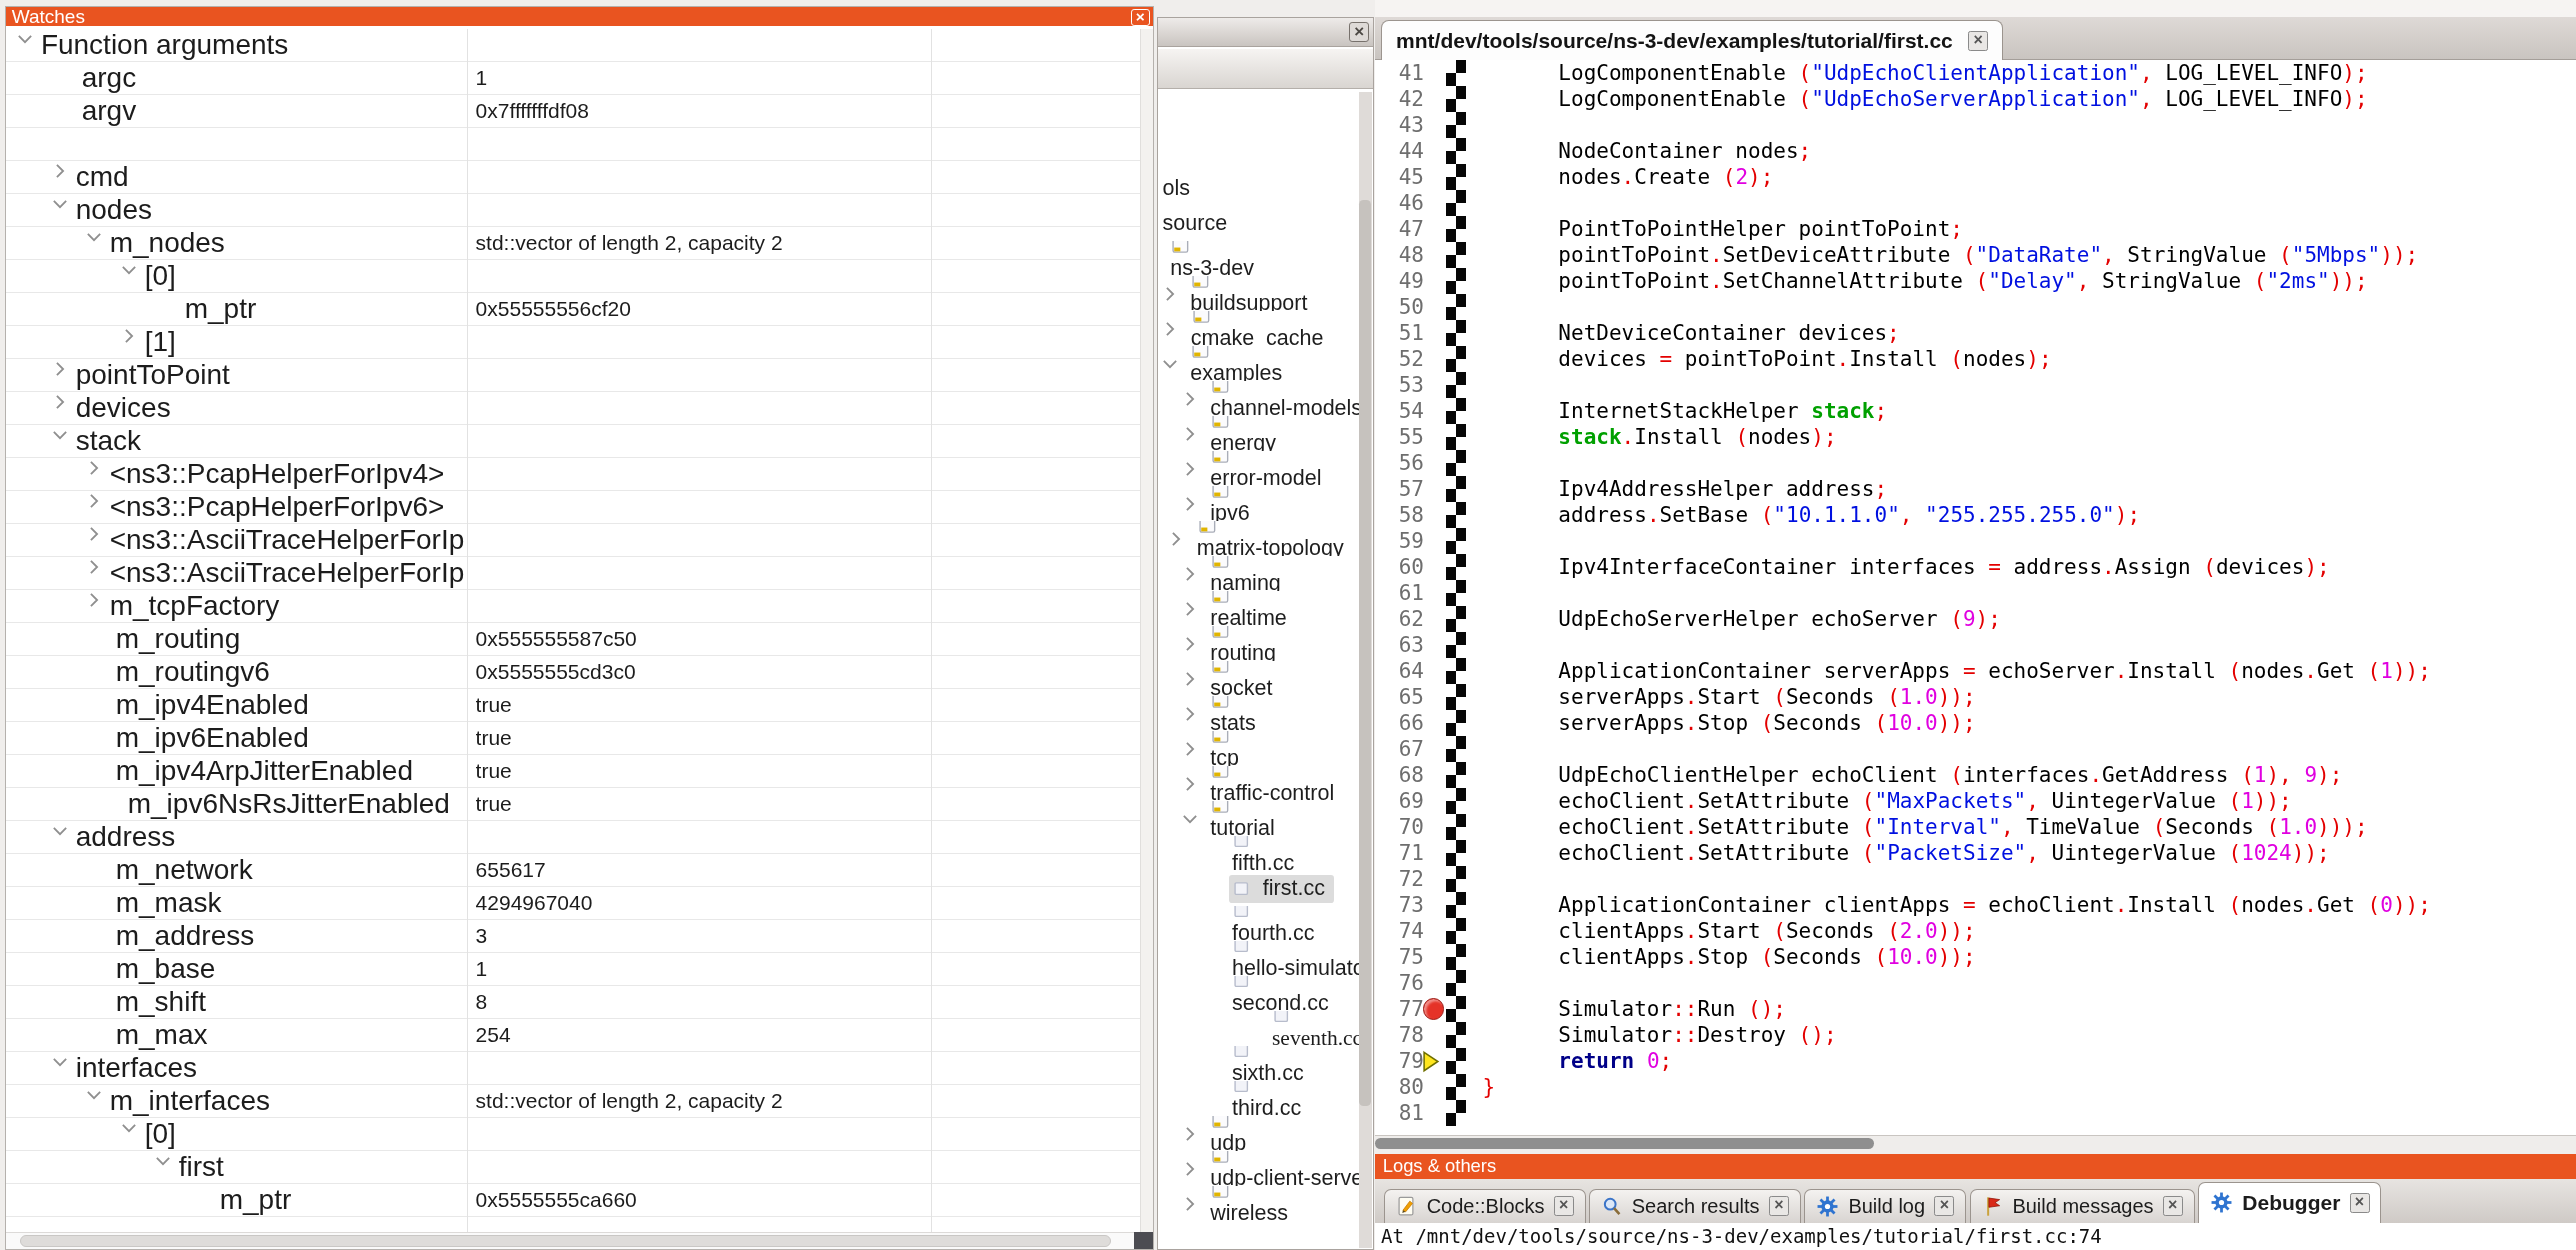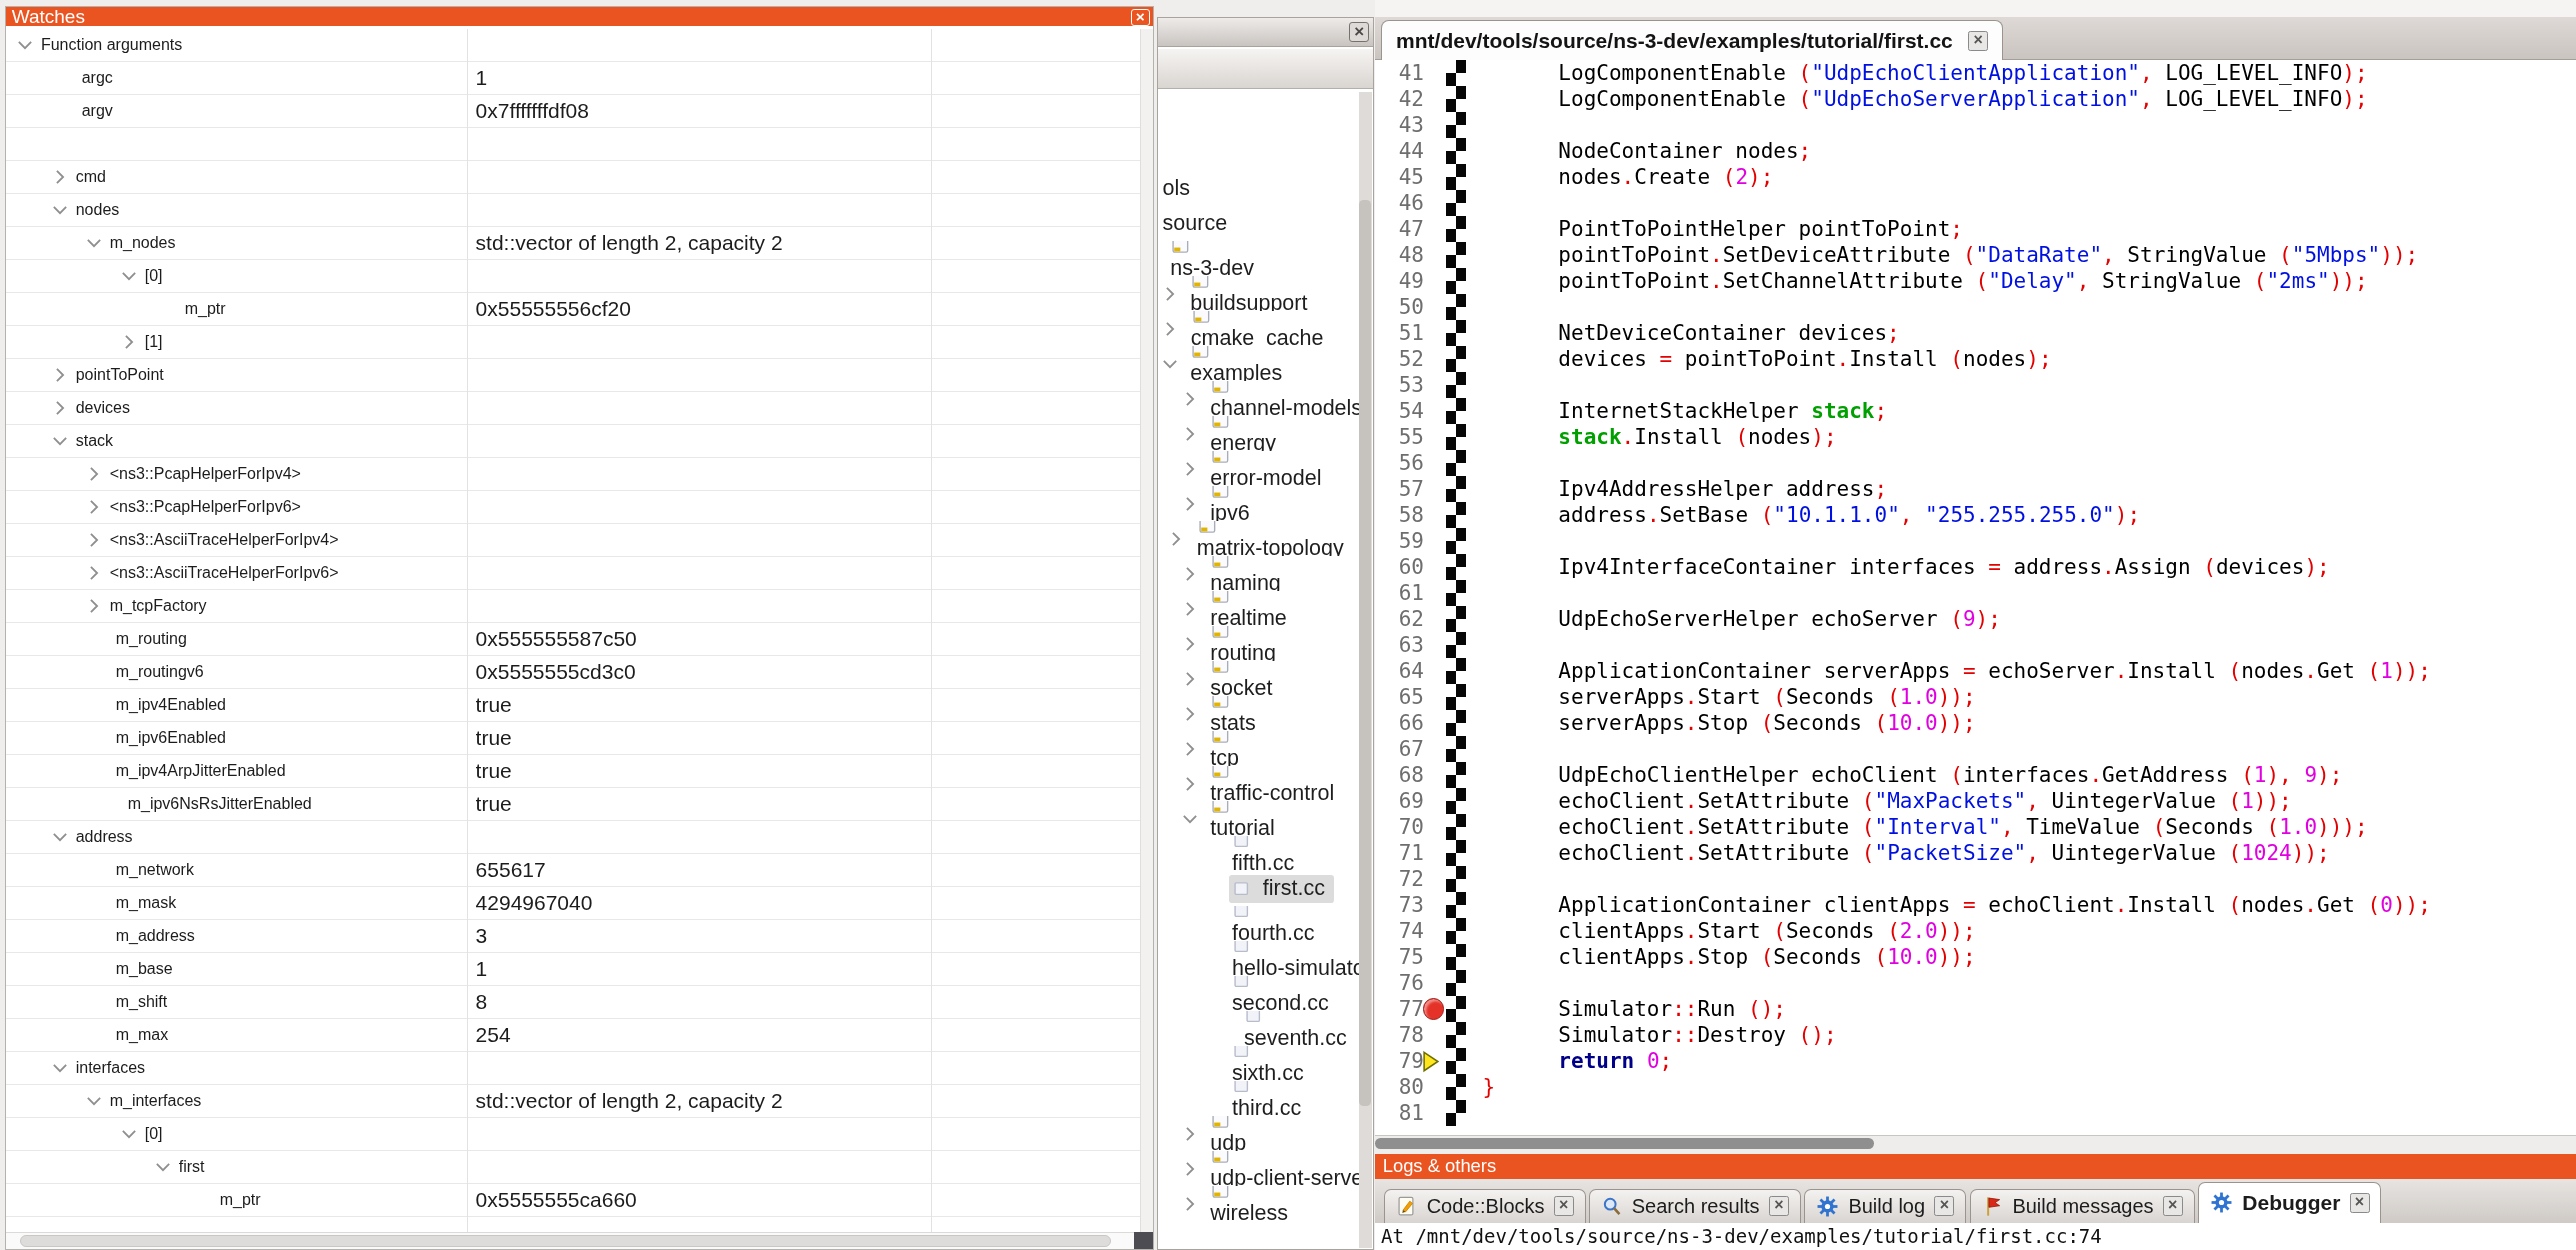--- a/index.html
+++ b/index.html
@@ -12,21 +12,21 @@
   .watches-title { position:absolute; left:0; top:0; right:0; height:19px;
     background:#e95420; color:#fff; font-size:19px; line-height:20px; padding-left:6.1px; }
   .watches-close { position:absolute; right:3.1px; top:2.3px; width:18.4px; height:17px;
     border:1.5px solid #fff; border-radius:3.1px; color:#fff; font-size:15.4px; font-weight:bold;
     text-align:center; line-height:14px; }
   .watch-rows { position:absolute; left:0; top:21.5px; right:12.3px; bottom:17px; overflow:hidden;
     background:#fff; }
   .watch-gutter { position:absolute; left:0; top:21.5px; width:17px; bottom:17px; background:#eceae8; }
   .wrow { position:relative; height:33px; border-bottom:0.8px solid #e8e8e8; }
   .wname { position:absolute; left:0; top:0; bottom:0; right:676px; display:flex;
-    align-items:center; gap:6.1px; font-size:16px; color:#1c1c1c; white-space:nowrap; overflow:hidden; }
+    gap:6.1px; font-size:28px; color:#1c1c1c; white-space:nowrap; overflow:hidden; }
   .wval { position:absolute; left:470px; top:0; bottom:0; width:445px; display:flex;
     align-items:center; font-size:21px; color:#1c1c1c; white-space:nowrap; overflow:hidden; }
   .wcol-sep { position:absolute; top:21.5px; bottom:17px; width:0.8px; background:#e2e2e2; }
   .watch-hscroll { position:absolute; left:0; right:0; bottom:0; height:17px; background:#fafafa;
     border-top:0.8px solid #dcdad8; }
   .watch-hthumb { position:absolute; left:14px; top:2.3px; width:1091px; height:11.5px;
     background:#dedcda; border:0.8px solid #c9c7c5; border-radius:6.1px; }
   .watch-corner { position:absolute; right:0; bottom:0; width:18.4px; height:17px; background:#4c4c52; }
   .watch-vtrack { position:absolute; right:0; top:21.5px; width:12.3px; bottom:17px; background:#f3f1ef;
     border-left:0.8px solid #e0dedc; }
@@ -664,21 +664,21 @@
       <div class="trow" style="padding-left: 74px;">
         <span><span><svg width="20" height="20" viewBox="0 0 26 26">
               <rect x="4" y="5" width="16" height="15" rx="1.5" fill="#f2f3f8" stroke="#b7bccb" stroke-width="1.8"></rect>
             </svg></span><span>hello-simulator.cc</span></span>
       </div>
       <div class="trow" style="padding-left: 74px;">
         <span><span><svg width="20" height="20" viewBox="0 0 26 26">
               <rect x="4" y="5" width="16" height="15" rx="1.5" fill="#f2f3f8" stroke="#b7bccb" stroke-width="1.8"></rect>
             </svg></span><span>second.cc</span></span>
       </div>
-      <div class="trow" style="padding-left: 86px;">
+      <div class="trow" style="padding-left: 114px; font-family: Liberation Serif, serif;">
         <span><span><svg width="20" height="20" viewBox="0 0 26 26">
               <rect x="4" y="5" width="16" height="15" rx="1.5" fill="#f2f3f8" stroke="#b7bccb" stroke-width="1.8"></rect>
             </svg></span><span>seventh.cc</span></span>
       </div>
       <div class="trow" style="padding-left: 74px;">
         <span><span><svg width="20" height="20" viewBox="0 0 26 26">
               <rect x="4" y="5" width="16" height="15" rx="1.5" fill="#f2f3f8" stroke="#b7bccb" stroke-width="1.8"></rect>
             </svg></span><span>sixth.cc</span></span>
       </div>
       <div class="trow" style="padding-left: 74px;">

